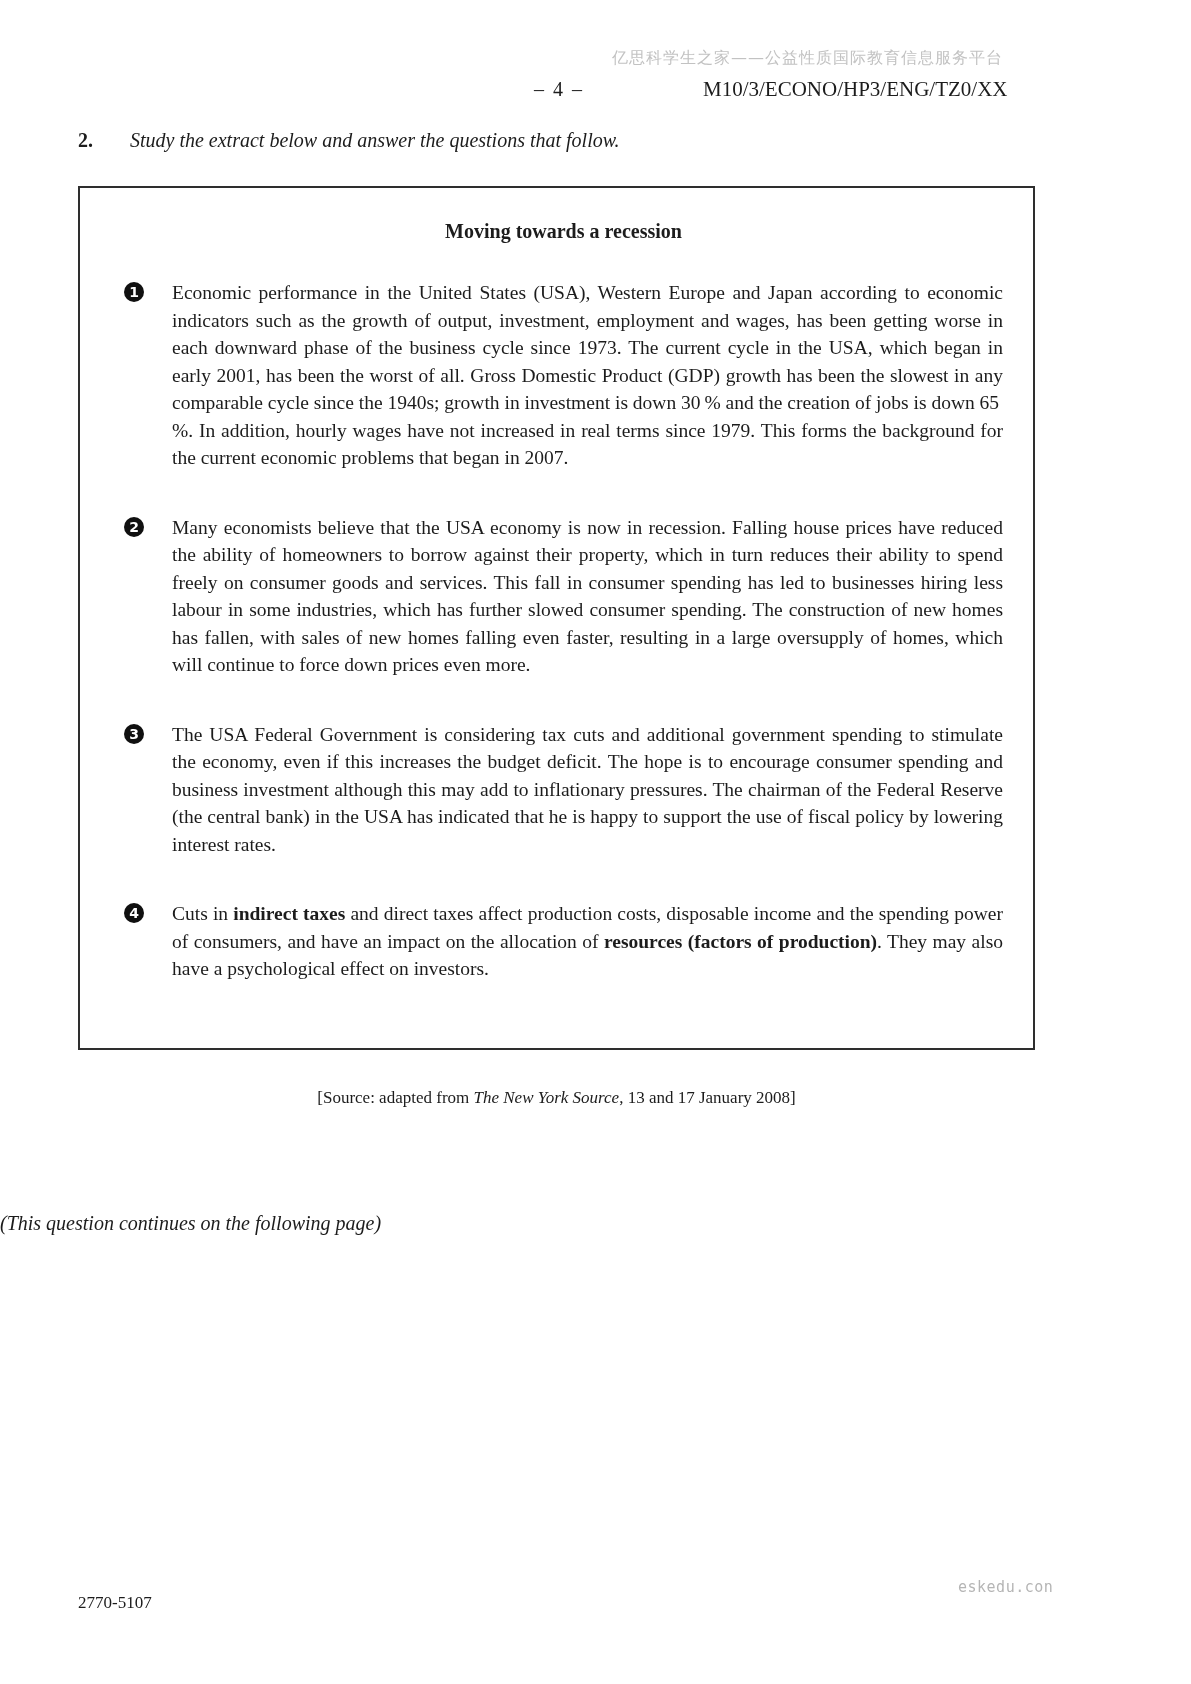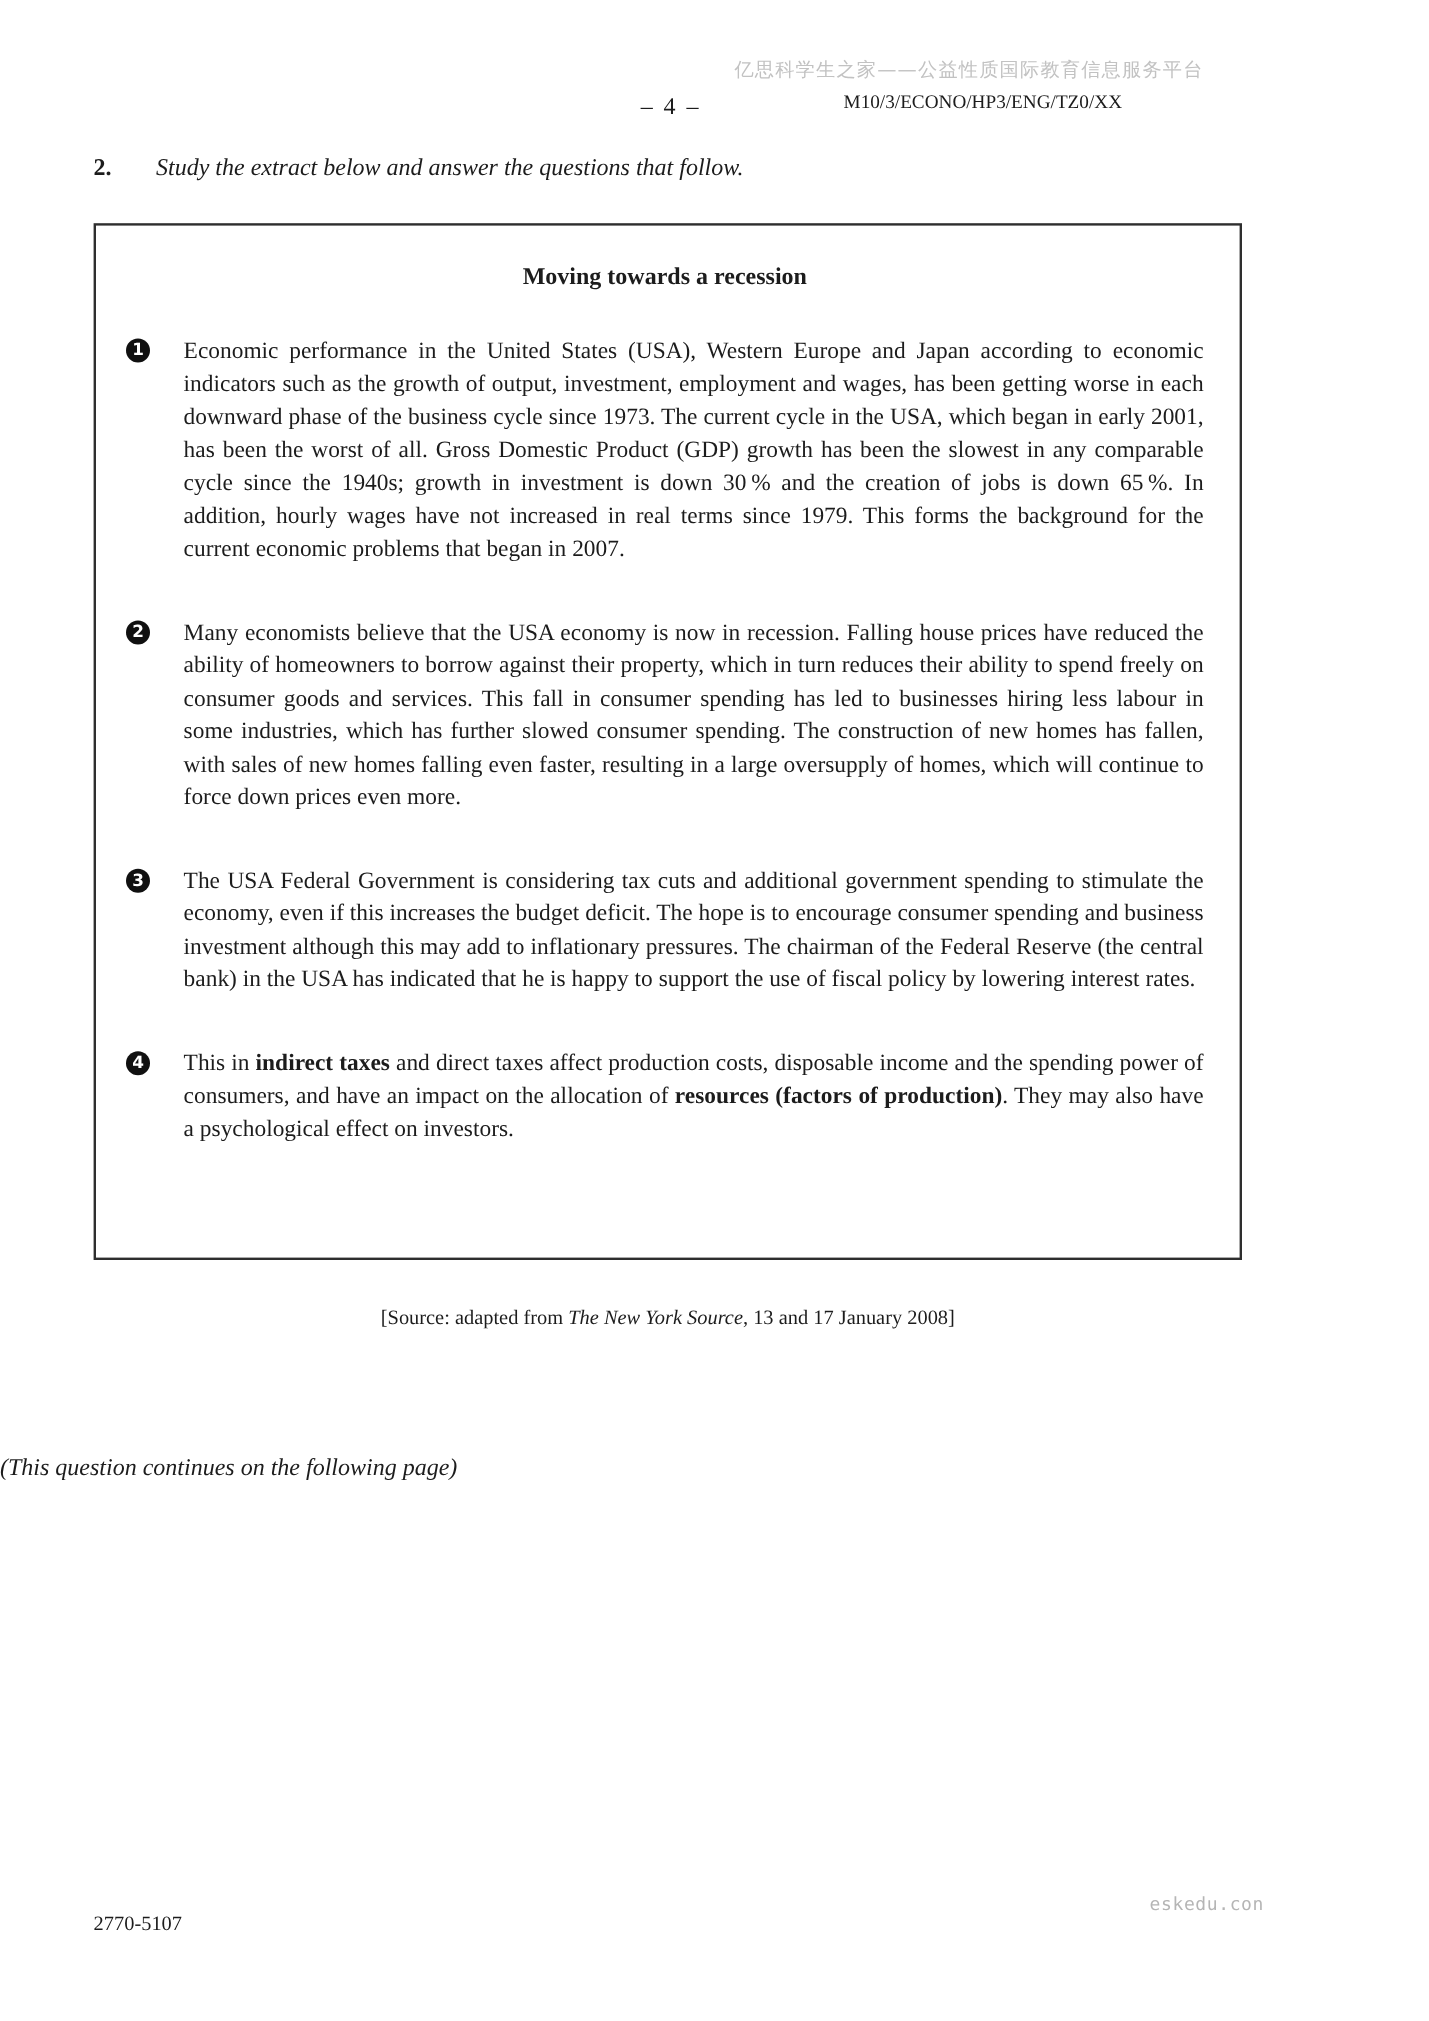--- a/index.html
+++ b/index.html
@@ -7,30 +7,30 @@
     position:relative; width:1191px; height:1684px; background:#ffffff;
     font-family:"Liberation Serif","DejaVu Serif",serif; color:#1c1c1c;
     overflow:hidden;
   }
   .watermark-cn {
     position:absolute; top:48px; left:612px;
     font-family:"DejaVu Sans","Liberation Sans",sans-serif;
     font-size:16px; color:#c2c2c2; letter-spacing:1px;
   }
   .page-num { position:absolute; top:78px; left:534px; font-size:20px; letter-spacing:2px; }
-  .paper-code { position:absolute; top:77px; left:703px; font-size:16px;text-align:center; }
+  .paper-code { position:absolute; top:77px; left:703px; font-size:21px;text-align:center; }
 
   .question-row { position:absolute; top:129px; left:78px; width:957px; font-size:20px; }
   .qnum { font-weight:bold; display:inline-block; width:52px; }
   .qinstr { font-style:italic; }
 
   .extract-box {
     position:absolute; left:78px; top:186px; width:957px; height:864px;
     border:2px solid #2e2e2e; box-sizing:border-box;
-    padding:32px 30px 0 25px;
+    padding:32px 30px 0 44px;
   }
   .extract-title { text-align:center; font-weight:bold; font-size:20px; margin:0 0 36px 0; }
   .para { display:flex; margin-bottom:42px; }
   .para:last-child { margin-bottom:0; }
   .marker { flex:0 0 48px; }
   .badge {
     display:inline-block; width:20px; height:20px; border-radius:50%;
     background:#101010; color:#ffffff;
     font-family:"DejaVu Sans","Liberation Sans",sans-serif;
     font-size:14px; font-weight:bold; line-height:20px; text-align:center;
@@ -77,21 +77,21 @@
       <div class="ptext">Many economists believe that the USA economy is now in recession.  Falling house prices have reduced the ability of homeowners to borrow against their property, which in turn reduces their ability to spend freely on consumer goods and services.  This fall in consumer spending has led to businesses hiring less labour in some industries, which has further slowed consumer spending.  The construction of new homes has fallen, with sales of new homes falling even faster, resulting in a large oversupply of homes, which will continue to force down prices even more.</div>
     </div>
 
     <div class="para">
       <div class="marker"><span class="badge">3</span></div>
       <div class="ptext">The USA Federal Government is considering tax cuts and additional government spending to stimulate the economy, even if this increases the budget deficit.  The hope is to encourage consumer spending and business investment although this may add to inflationary pressures.  The chairman of the Federal Reserve (the central bank) in the USA has indicated that he is happy to support the use of fiscal policy by lowering interest rates.</div>
     </div>
 
     <div class="para">
       <div class="marker"><span class="badge">4</span></div>
-      <div class="ptext"><span>This in </span><span class="bold">indirect taxes</span><span> and direct taxes affect production costs, disposable income and the spending power of consumers, and have an impact on the allocation of </span><span class="bold">resources (factors of production)</span><span>.  They may also have a psychological effect on investors.</span></div>
+      <div class="ptext"><span>Cuts in </span><span class="bold">indirect taxes</span><span> and direct taxes affect production costs, disposable income and the spending power of consumers, and have an impact on the allocation of </span><span class="bold">resources (factors of production)</span><span>.  They may also have a psychological effect on investors.</span></div>
     </div>
   </div>
 
   <div class="source-line"><span>[Source: adapted from </span><span class="it">The New York Source</span><span>, 13 and 17 January 2008]</span></div>
 
   <div class="continues">(This question continues on the following page)</div>
 
   <div class="footer-code">2770-5107</div>
   <div class="footer-wm">eskedu.con</div>
 

